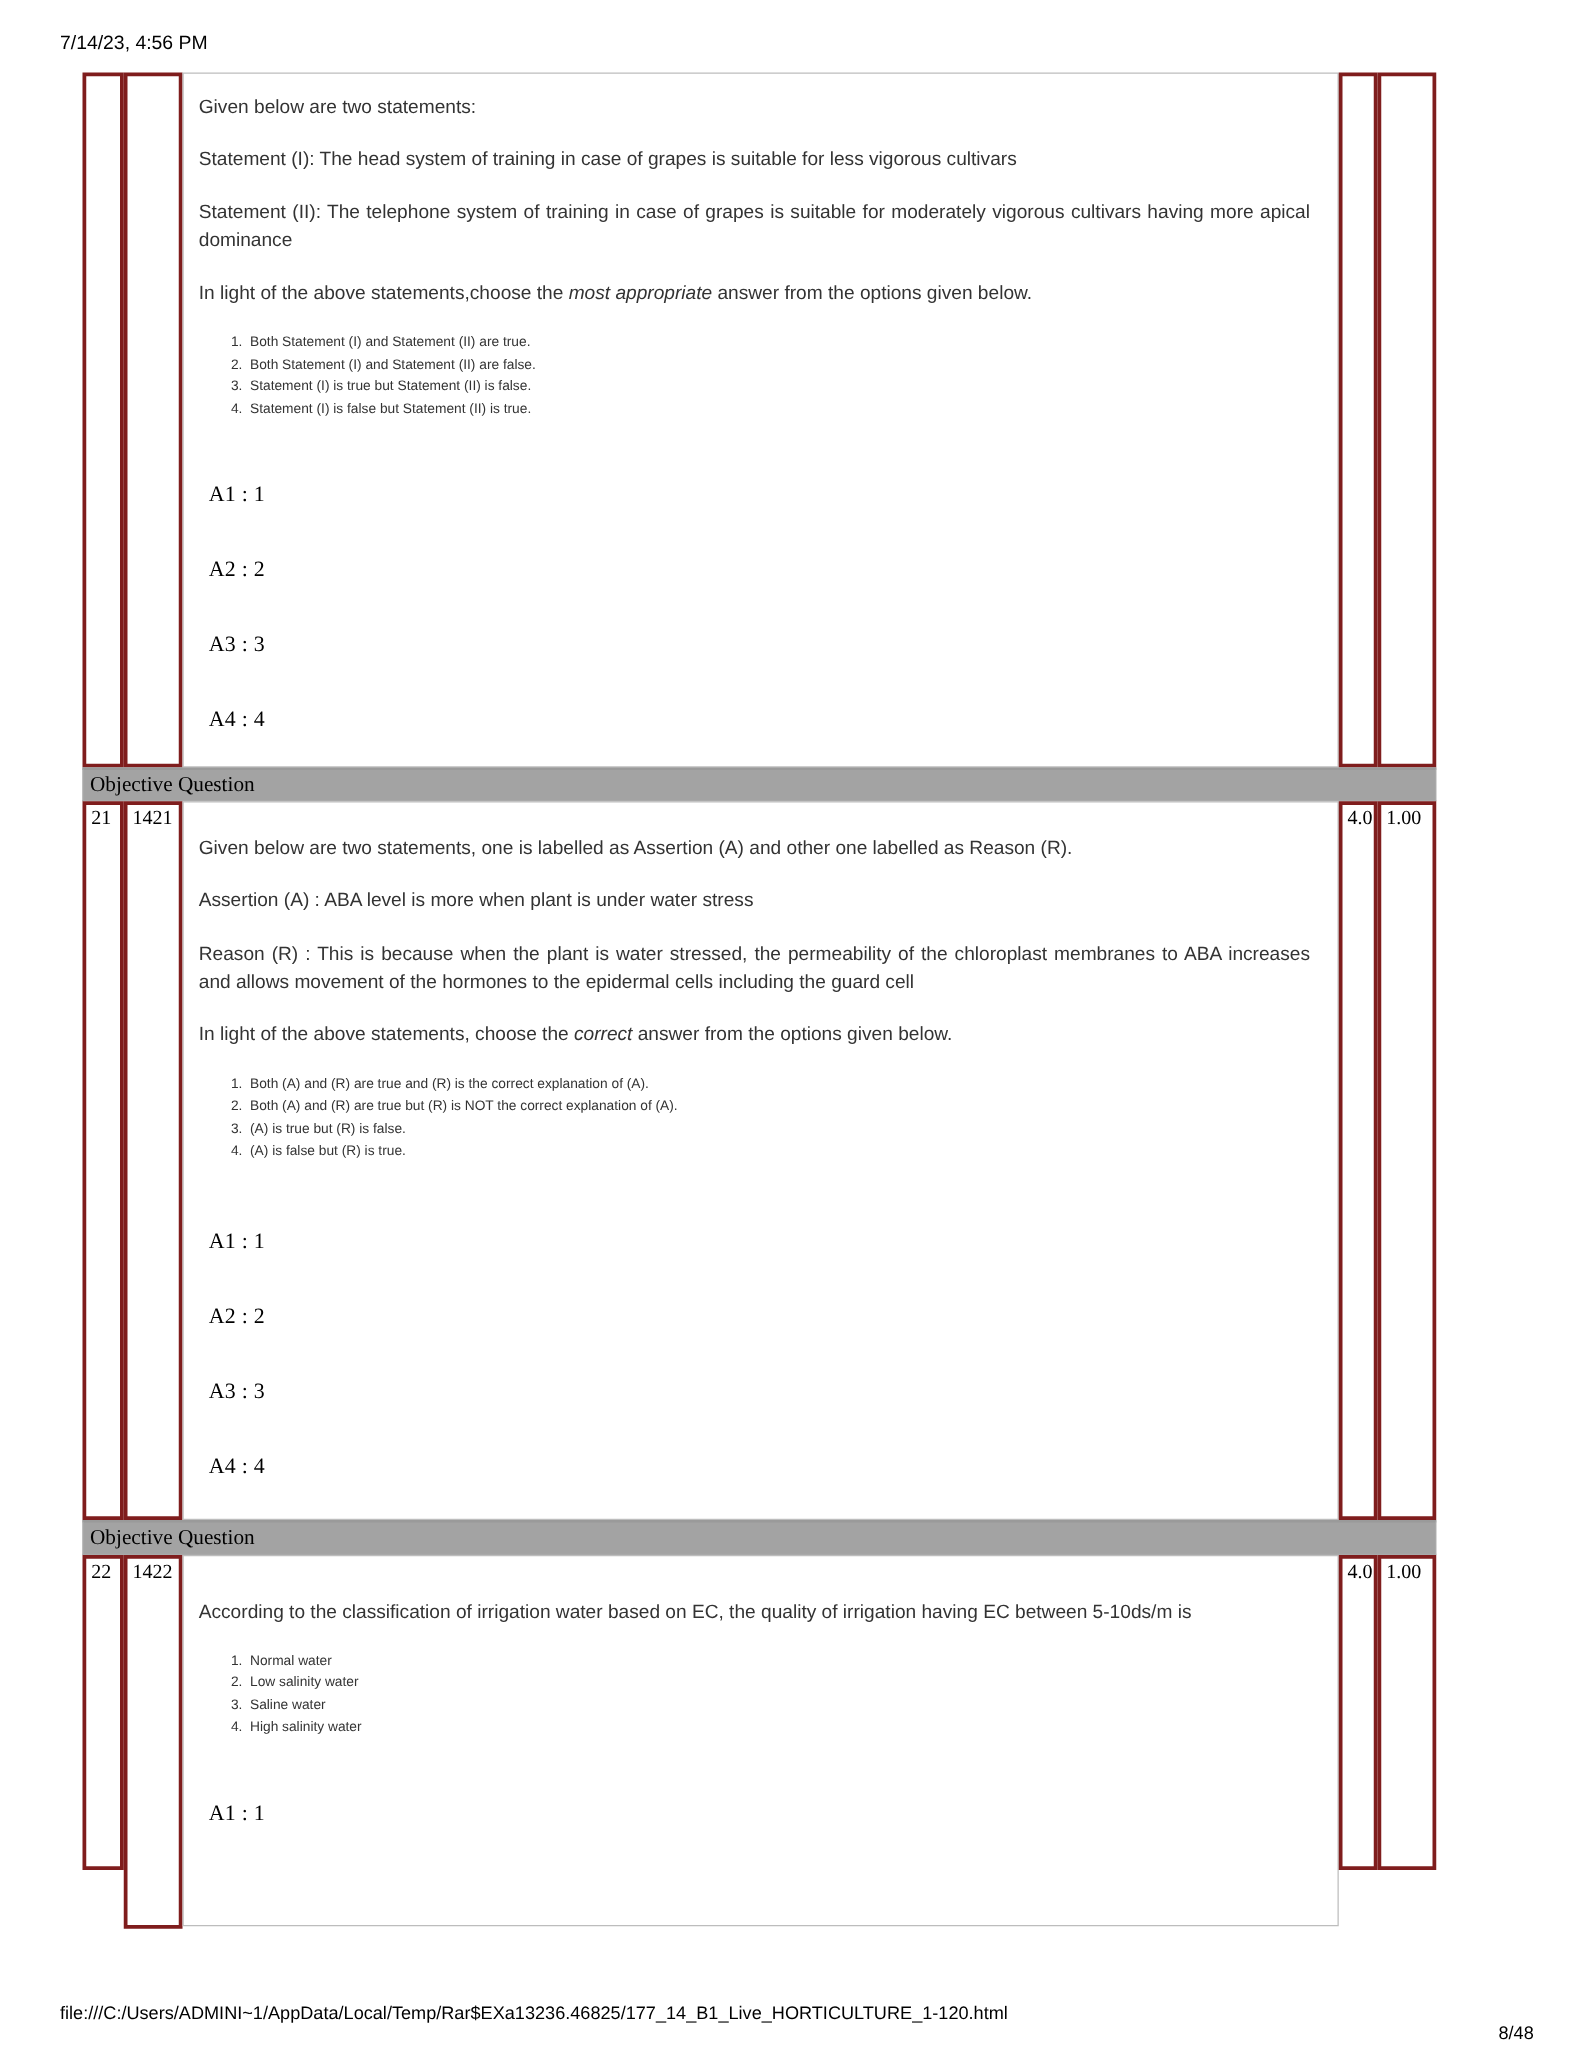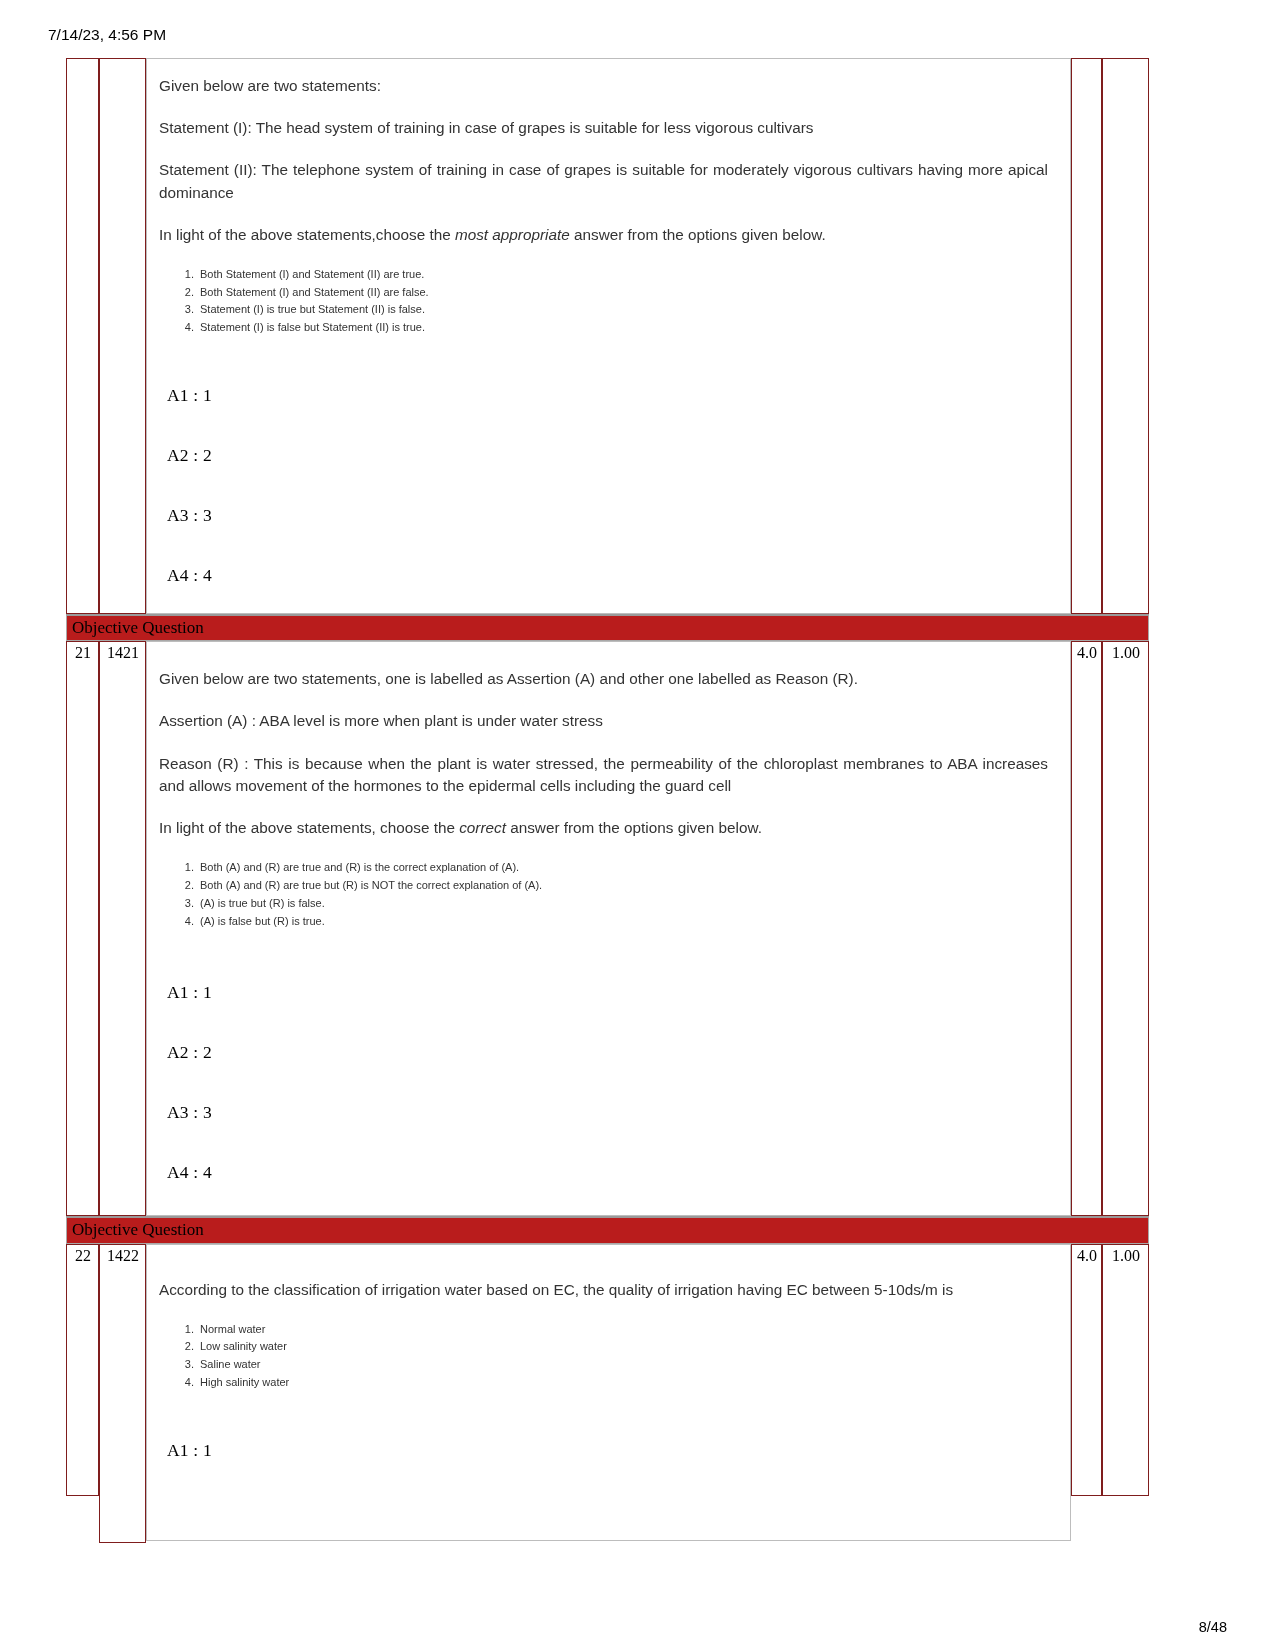--- a/index.html
+++ b/index.html
@@ -87,45 +87,44 @@
 
   
   col.c-num   { width: 33px; }
   col.c-qid   { width: 47px; }
   col.c-body  { width: 925px; }
   col.c-mark  { width: 31px; }
   col.c-neg   { width: 47px; }
 
   
   .cell {
-    border: 1px solid #7f1d1d;
+    border: 3px solid #7f1d1d;
     box-sizing: border-box;
     min-height: 10px;
-    text-align: center;
   }
   .cell-num, .cell-qid, .cell-mark, .cell-neg {
     font-family: "Liberation Serif", serif;
     font-size: 16px;
     color: #000;
     padding: 2px 3px 0 4px;
     line-height: 1.15;
     white-space: nowrap;
   }
 
   
   .sect-band {
     border: 1px solid #a9a9a9;
     border-top: 2px solid #9a9a9a;
     box-sizing: border-box;
     font-family: "Liberation Serif", serif;
     font-size: 17px;
     line-height: 1.25;
     padding: 1px 4px 2px 5px;
     color: #000;
-    background: #b91c1c;
+    background: #a3a3a3;
   }
 
   
   .qbody {
     border: 1px solid #bdbdbd;
     box-sizing: border-box;
     padding: 16px 22px 18px 12px;
   }
   .qtext {
     font-family: "Liberation Sans", sans-serif;
@@ -288,14 +287,15 @@
         <td>
             <div class="cell cell-neg" style="height:252px;">1.00</div>
           </td>
       </tr>
 
     </tbody>
   </table>
 </div>
 
 <div class="page-footer">
+  <span class="ftr-path">file:///C:/Users/ADMINI~1/AppData/Local/Temp/Rar$EXa13236.46825/177_14_B1_Live_HORTICULTURE_1-120.html</span>
   <span class="ftr-page">8/48</span>
 </div>
 
 </body></html>

